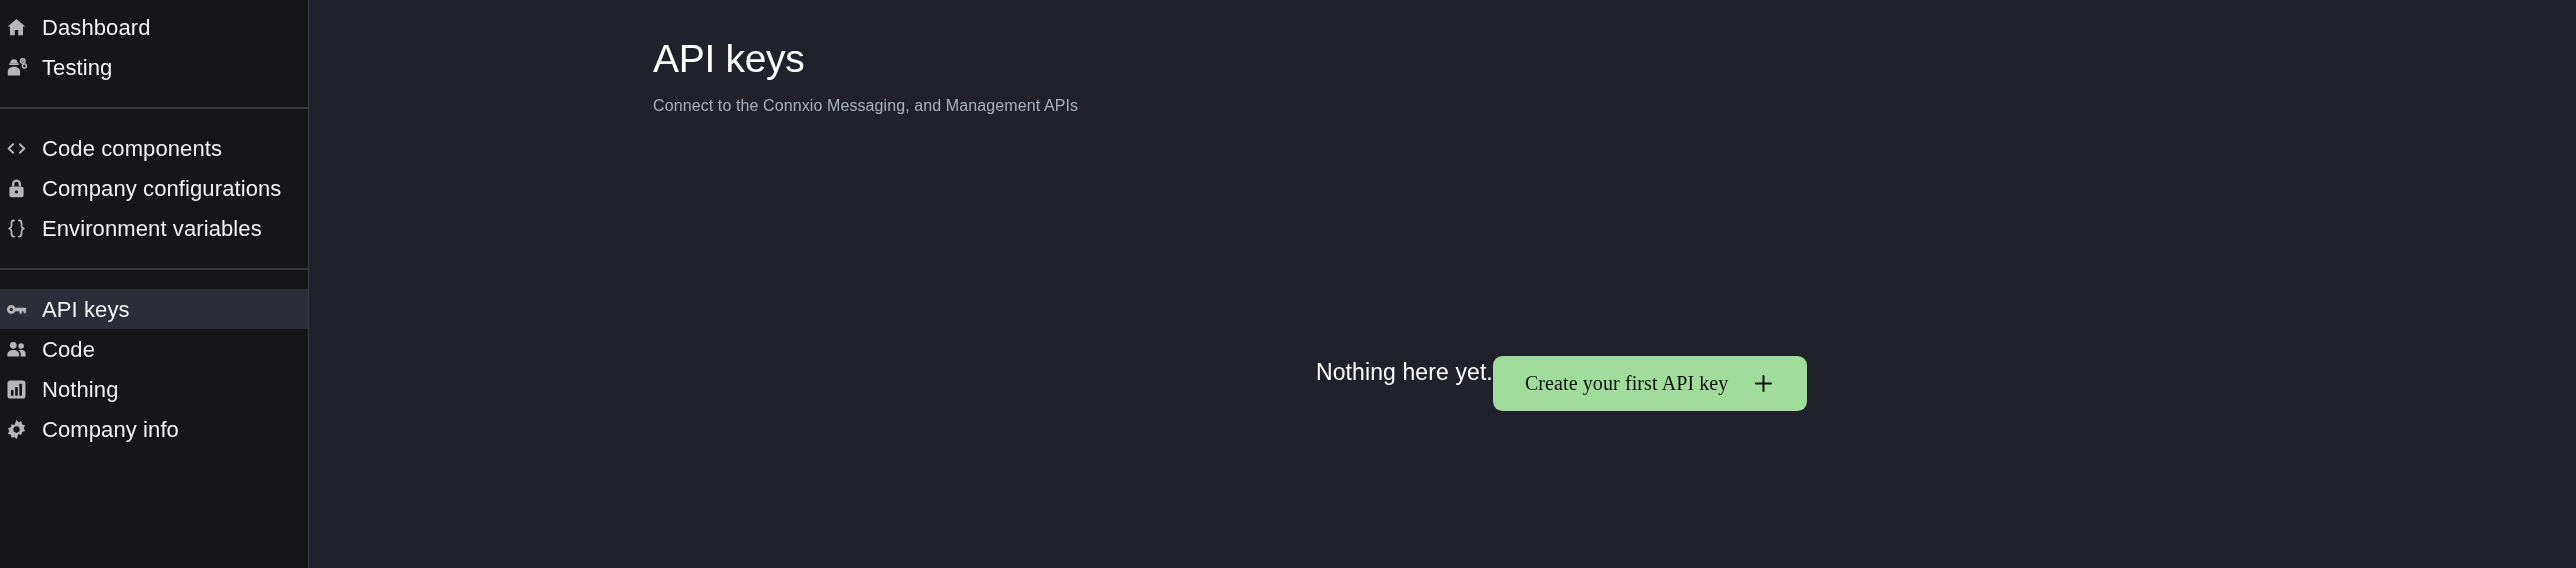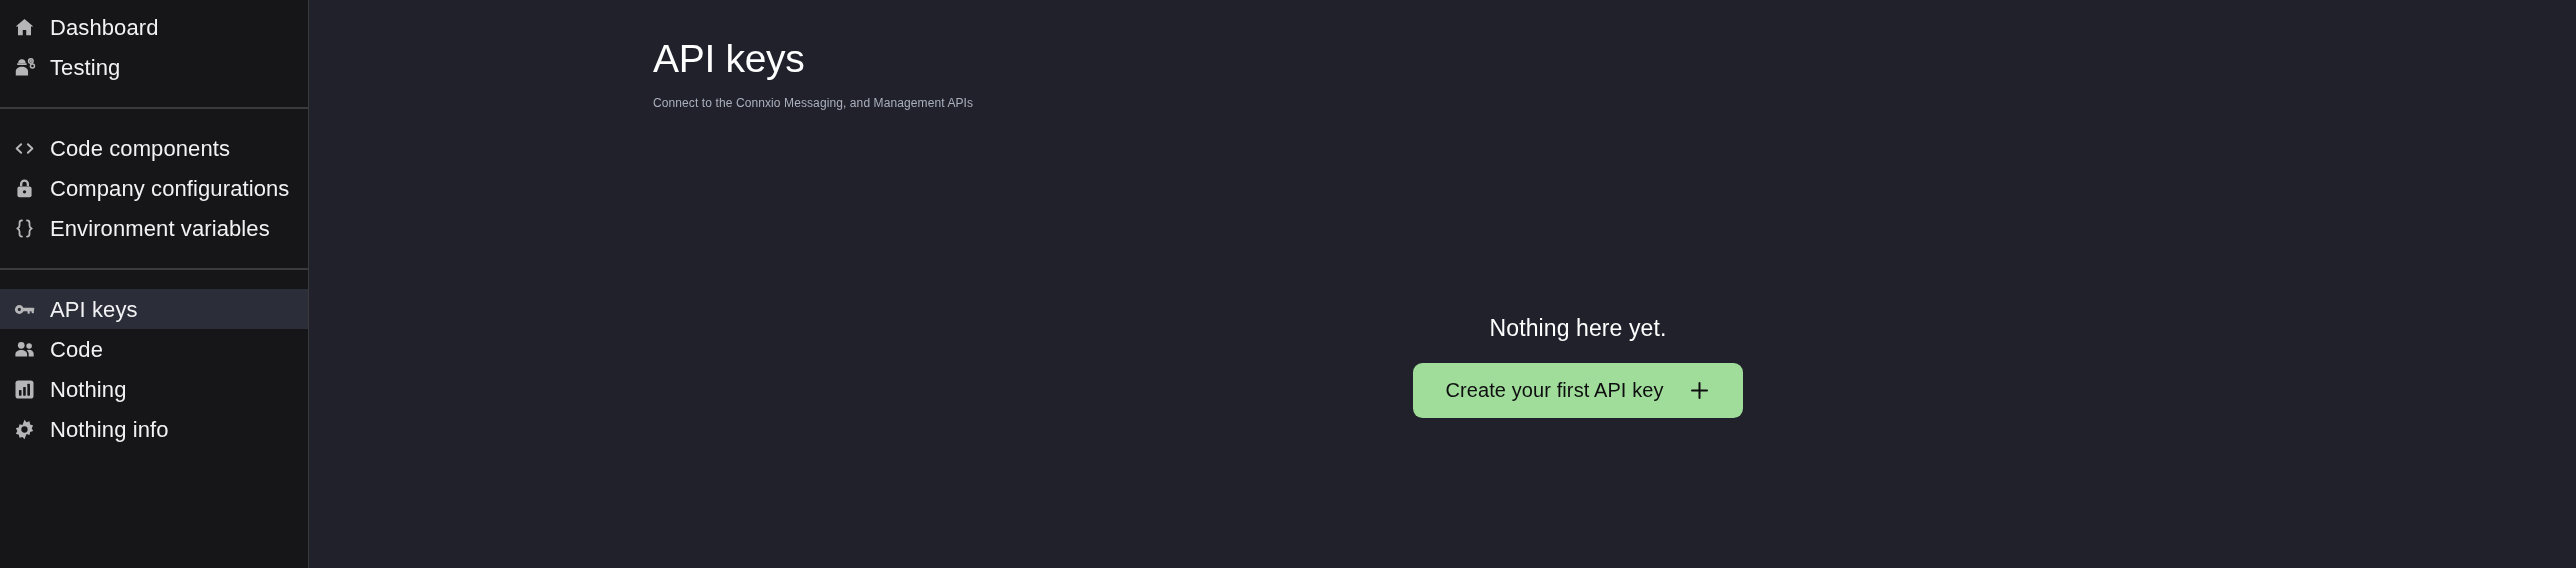--- a/index.html
+++ b/index.html
@@ -37,21 +37,21 @@
   .nav-divider {
     height: 1.3px;
     background: #3a3a3e;
     width: 100%;
   }
 
   .nav-item {
     display: flex;
     align-items: center;
     height: 40px;
-    padding-left: 11px;
+    padding-left: 3px;
     cursor: pointer;
     color: #f2f2f4;
     font-size: 22px;
     letter-spacing: 0.1px;
     white-space: nowrap;
   }
 
   .nav-item.active { background: #2b2d38; }
 
   .nav-icon {
@@ -91,54 +91,53 @@
   .page-title {
     font-size: 39px;
     font-weight: 400;
     color: #ffffff;
     letter-spacing: -0.3px;
     line-height: 1.05;
   }
 
   .page-subtitle {
     margin-top: 16px;
-    font-size: 12px;
+    font-size: 16px;
     color: #aab0bd;
     letter-spacing: 0.1px;
     line-height: 1.2;
   }
 
   
   .empty-state {
     position: absolute;
     left: 1007px;           
-    top: 317px;
+    top: 333px;
     width: 524px;
     display: flex;
-    flex-direction: column;
-    align-items: center;
-    justify-content: flex-end;
+    flex-direction: row;
+    align-items: center;
   }
 
   .empty-text {
     font-size: 23px;
     color: #ffffff;
     letter-spacing: 0.1px;
     line-height: 1;
   }
 
   .create-btn {
     margin-top: 23px;
     height: 55px;
     padding: 0 32px;
     border: none;
     border-radius: 9.4px;
     background: #a0dd9a;
     color: #0e0e10;
-    font-family: Liberation Sans, sans-serif;
+    font-family: Liberation Serif, serif;
     font-size: 20px;
     letter-spacing: 0.1px;
     display: inline-flex;
     align-items: center;
     justify-content: center;
     gap: 24px;
     cursor: pointer;
     white-space: nowrap;
   }
 
@@ -269,21 +268,21 @@
         <span class="nav-label">Nothing</span>
       </div>
 
       <div class="nav-item">
         <span class="nav-icon">
           <svg width="23" height="23" viewBox="0 0 24 24" fill="#b6b6b8">
             <path d="M12 1.9l2.1 2.5 3.1-.9.7 3.2 3.1 1-1.5 2.9 1.5 2.9-3.1 1-.7 3.2-3.1-.9L12 22.1l-2.1-2.4-3.1.9-.7-3.2-3.1-1 1.5-2.9-1.5-2.9 3.1-1 .7-3.2 3.1.9z"></path>
             <circle cx="12" cy="12" r="3.3" fill="#161618"></circle>
           </svg>
         </span>
-        <span class="nav-label">Nothing info</span>
+        <span class="nav-label">Company info</span>
       </div>
     </div>
 
   </nav>
 
   <main class="main">
 
     <header class="page-header">
       <h1 class="page-title">API keys</h1>
       <p class="page-subtitle">Connect to the Connxio Messaging, and Management APIs</p>

